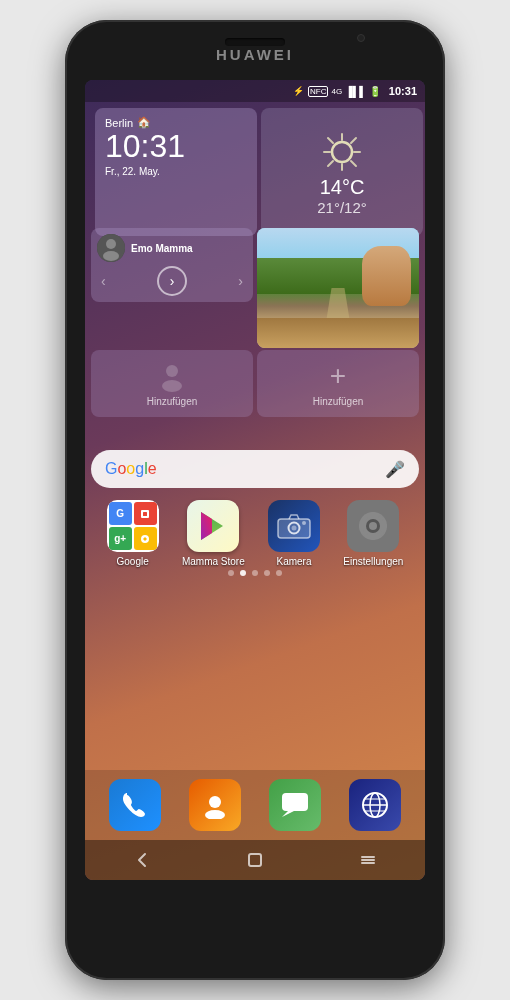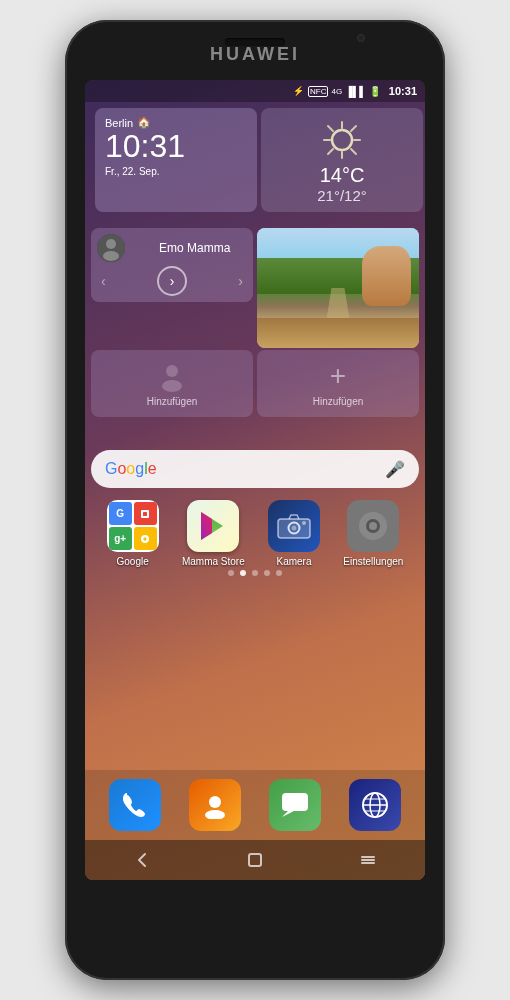--- a/index.html
+++ b/index.html
@@ -29,21 +29,21 @@
       width: 100%;
       height: 60px;
       display: flex;
       align-items: center;
       justify-content: center;
       position: relative;
     }
 
     .phone-brand {
       color: #888;
-      font-size: 18px;
+      font-size: 15px;
       letter-spacing: 3px;
       font-weight: bold;
       margin-top: 8px;
     }
 
     .speaker-grille {
       position: absolute;
       top: 18px;
       left: 50%;
       transform: translateX(-50%);
@@ -148,21 +148,21 @@
 
     .clock-date {
       font-size: 10px;
       margin-top: 2px;
     }
 
     
     .weather-widget {
       background: rgba(200, 200, 230, 0.2);
       border-radius: 8px;
-      padding: 8px 10px;
+      padding: 20px 10px;
       color: white;
       display: flex;
       flex-direction: column;
       align-items: center;
       justify-content: flex-end;
     }
 
     .sun-icon {
       width: 48px;
       height: 48px;
@@ -193,23 +193,22 @@
       overflow: hidden;
       display: flex;
       align-items: center;
       justify-content: center;
       color: #888;
       font-size: 14px;
     }
 
     .contact-name {
       color: white;
-      font-size: 12px;
-      font-weight: normal;
-      margin-left: 28px;
+      font-size: 10px;
+      font-weight: bold;
     }
 
     .contact-arrows {
       display: flex;
       align-items: center;
       justify-content: space-between;
       padding: 0 4px;
     }
 
     .arrow-btn {
@@ -419,21 +418,21 @@
     </div>
 
     <div class="widgets-area" style="top:22px;">
 
       <div class="clock-widget">
         <div class="clock-city">
           <span>Berlin</span>
           <span>🏠</span>
         </div>
         <div class="clock-time-big">10:31</div>
-        <div class="clock-date">Fr., 22. Sep.</div>
+        <div class="clock-date">Fr., 22. May.</div>
       </div>
 
       <div class="weather-widget">
         <svg class="sun-icon" viewBox="0 0 48 48">
           <circle cx="24" cy="24" r="10" fill="none" stroke="rgba(255,255,200,0.8)" stroke-width="2.5"></circle>
           <line x1="24" y1="6" x2="24" y2="12" stroke="rgba(255,255,200,0.7)" stroke-width="2" stroke-linecap="round"></line>
           <line x1="24" y1="36" x2="24" y2="42" stroke="rgba(255,255,200,0.7)" stroke-width="2" stroke-linecap="round"></line>
           <line x1="6" y1="24" x2="12" y2="24" stroke="rgba(255,255,200,0.7)" stroke-width="2" stroke-linecap="round"></line>
           <line x1="36" y1="24" x2="42" y2="24" stroke="rgba(255,255,200,0.7)" stroke-width="2" stroke-linecap="round"></line>
           <line x1="10" y1="10" x2="15" y2="15" stroke="rgba(255,255,200,0.7)" stroke-width="2" stroke-linecap="round"></line>

